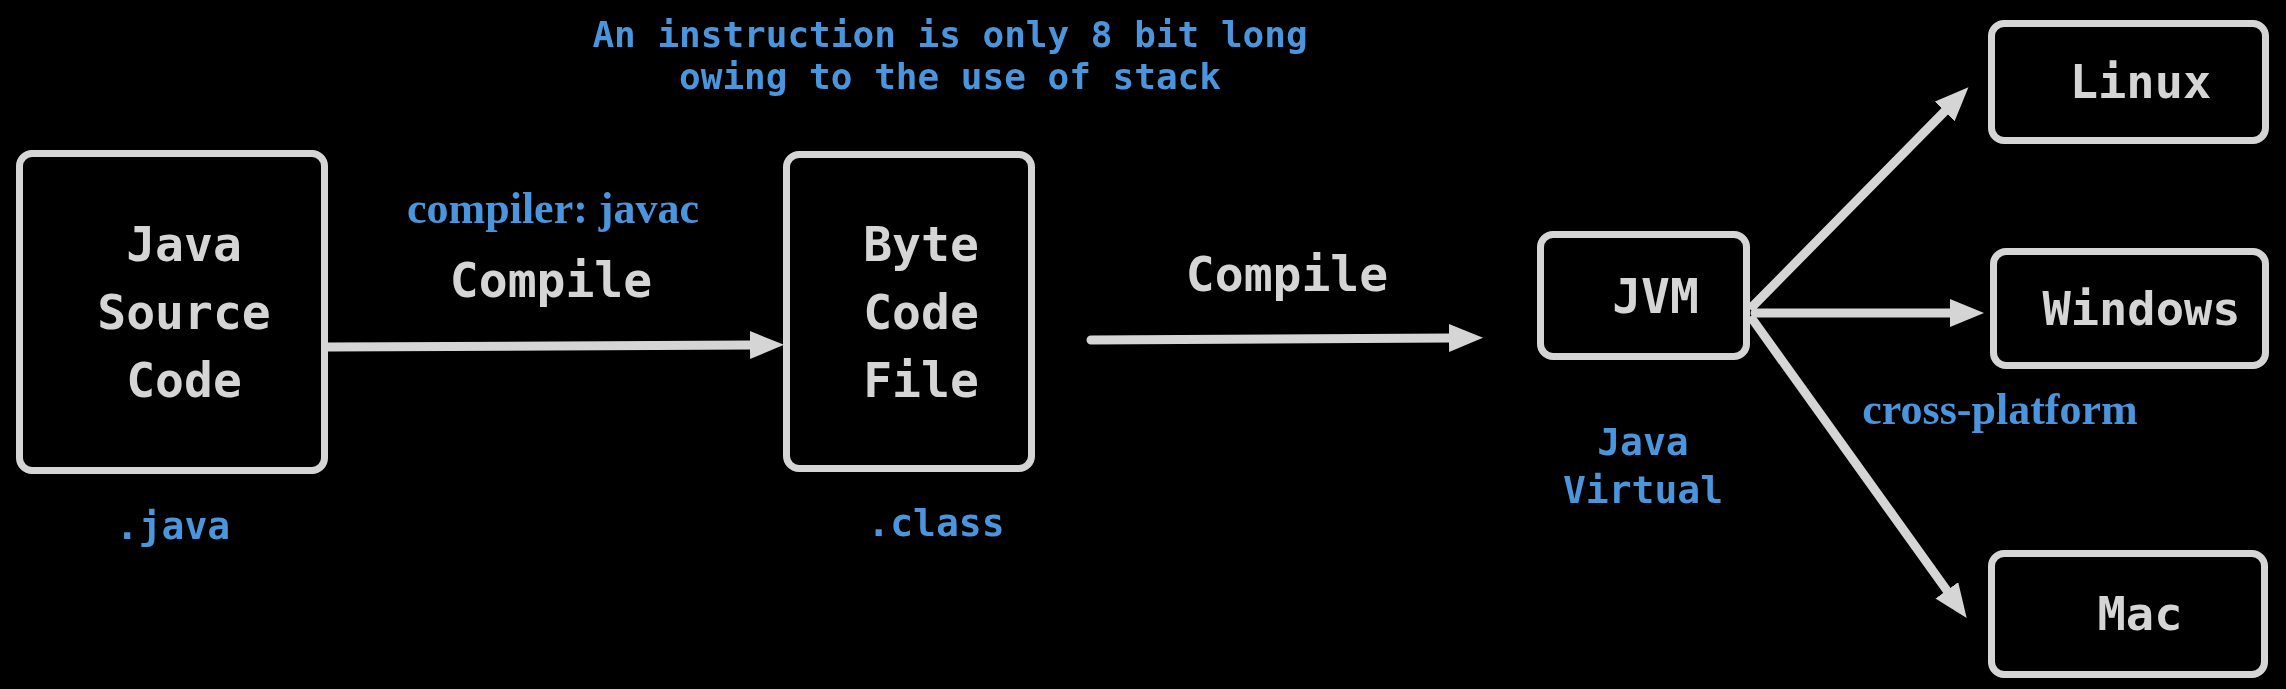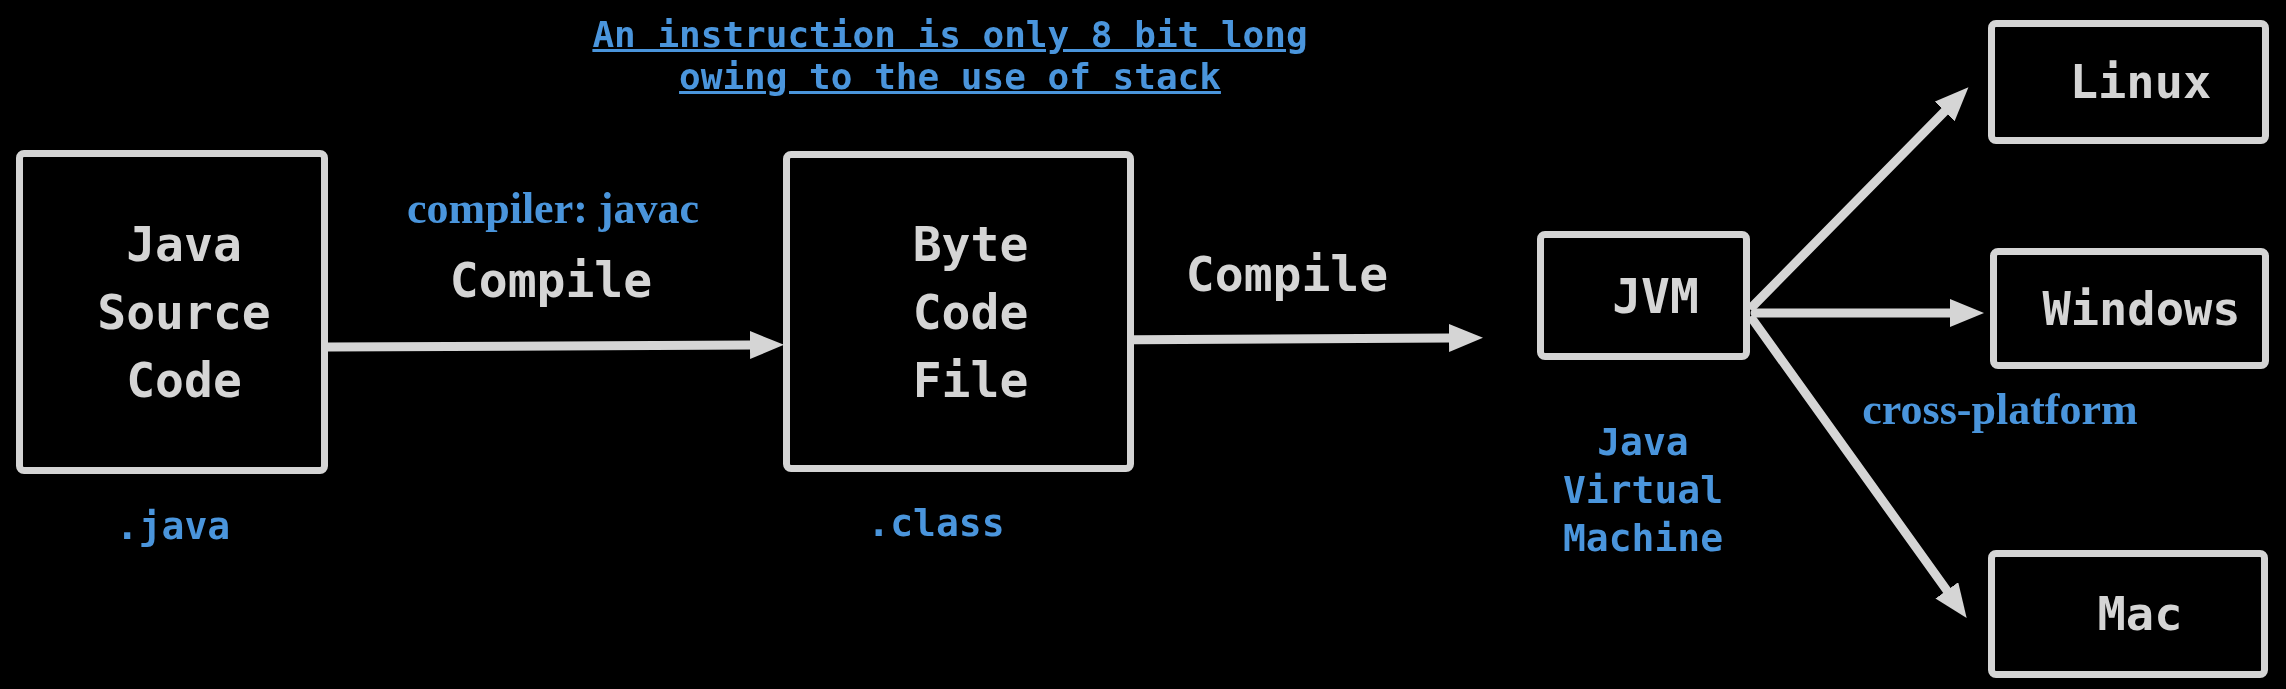--- a/index.html
+++ b/index.html
@@ -25,21 +25,21 @@
   #arrow-layer path.arrow {
     stroke: var(--stroke);
     stroke-width: 9;
     fill: none;
     stroke-linecap: round;
   }
   #arrow-layer marker path { fill: var(--stroke); }
   .node {
     position: absolute;
     border: 7px solid var(--stroke);
-    border-radius: 8px;
+    border-radius: 16px;
     background: var(--bg);
     color: var(--stroke);
     display: flex;
     flex-direction: column;
     align-items: center;
     justify-content: center;
     text-align: center;
     font-weight: bold;
     padding-left: 24px;
   }
@@ -49,21 +49,21 @@
   .jvm-node { font-size: 48px; line-height: 50px; }
   .lbl {
     position: absolute;
     text-align: center;
     white-space: nowrap;
     transform: translateX(-50%);
     font-weight: bold;
   }
   .lbl-blue { color: var(--blue); }
   .lbl-gray { color: var(--stroke); }
-  .note { font-size: 36px; line-height: 42px; text-decoration: underline; }
+  .note { font-size: 36px; line-height: 42px; }
   .ann  { font-size: 44px; line-height: 40px; font-family: Liberation Serif, serif; }
   .action { font-size: 48px; line-height: 52px; }
   .ext { font-size: 38px; line-height: 42px; }
   .sub { font-size: 38px; line-height: 48px; }
 </style>
 </head>
 <body>
 
 <div id="canvas">
 
@@ -88,36 +88,35 @@
   <div class="node big-node" style="left:16px; top:150px; width:312px; height:324px;">
     <span class="bline">Java</span>
     <span class="bline">Source</span>
     <span class="bline">Code</span>
   </div>
   <div class="lbl lbl-blue ext" style="left:173px; top:505px;">.java</div>
 
   <div class="lbl lbl-blue ann" style="left:553px; top:189px;">compiler: javac</div>
   <div class="lbl lbl-gray action" style="left:551px; top:254px;">Compile</div>
 
-  <div class="node big-node" style="left:783px; top:151px; width:351px; height:321px;">
+  <div class="node big-node" style="left:783px; top:151px; width:252px; height:321px;">
     <span class="bline">Byte</span>
     <span class="bline">Code</span>
     <span class="bline">File</span>
   </div>
   <div class="lbl lbl-blue ext" style="left:936px; top:502px;">.class</div>
 
   <div class="lbl lbl-gray action" style="left:1287px; top:248px;">Compile</div>
 
   <div class="node jvm-node" style="left:1537px; top:231px; width:213px; height:129px;">
     <span class="bline">JVM</span>
   </div>
   <div class="lbl lbl-blue sub" style="left:1643px; top:418px;">
     <span class="bline" style="display:block;">Java</span>
     <span class="bline" style="display:block;">Virtual</span>
-    <span class="bline" style="display:block;">Machine</span>
   </div>
 
   <div class="node os-node" style="left:1988px; top:20px; width:281px; height:124px;">
     <span class="bline">Linux</span>
   </div>
   <div class="node os-node" style="left:1990px; top:248px; width:279px; height:121px;">
     <span class="bline">Windows</span>
   </div>
   <div class="node os-node" style="left:1988px; top:550px; width:280px; height:128px;">
     <span class="bline">Mac</span>

